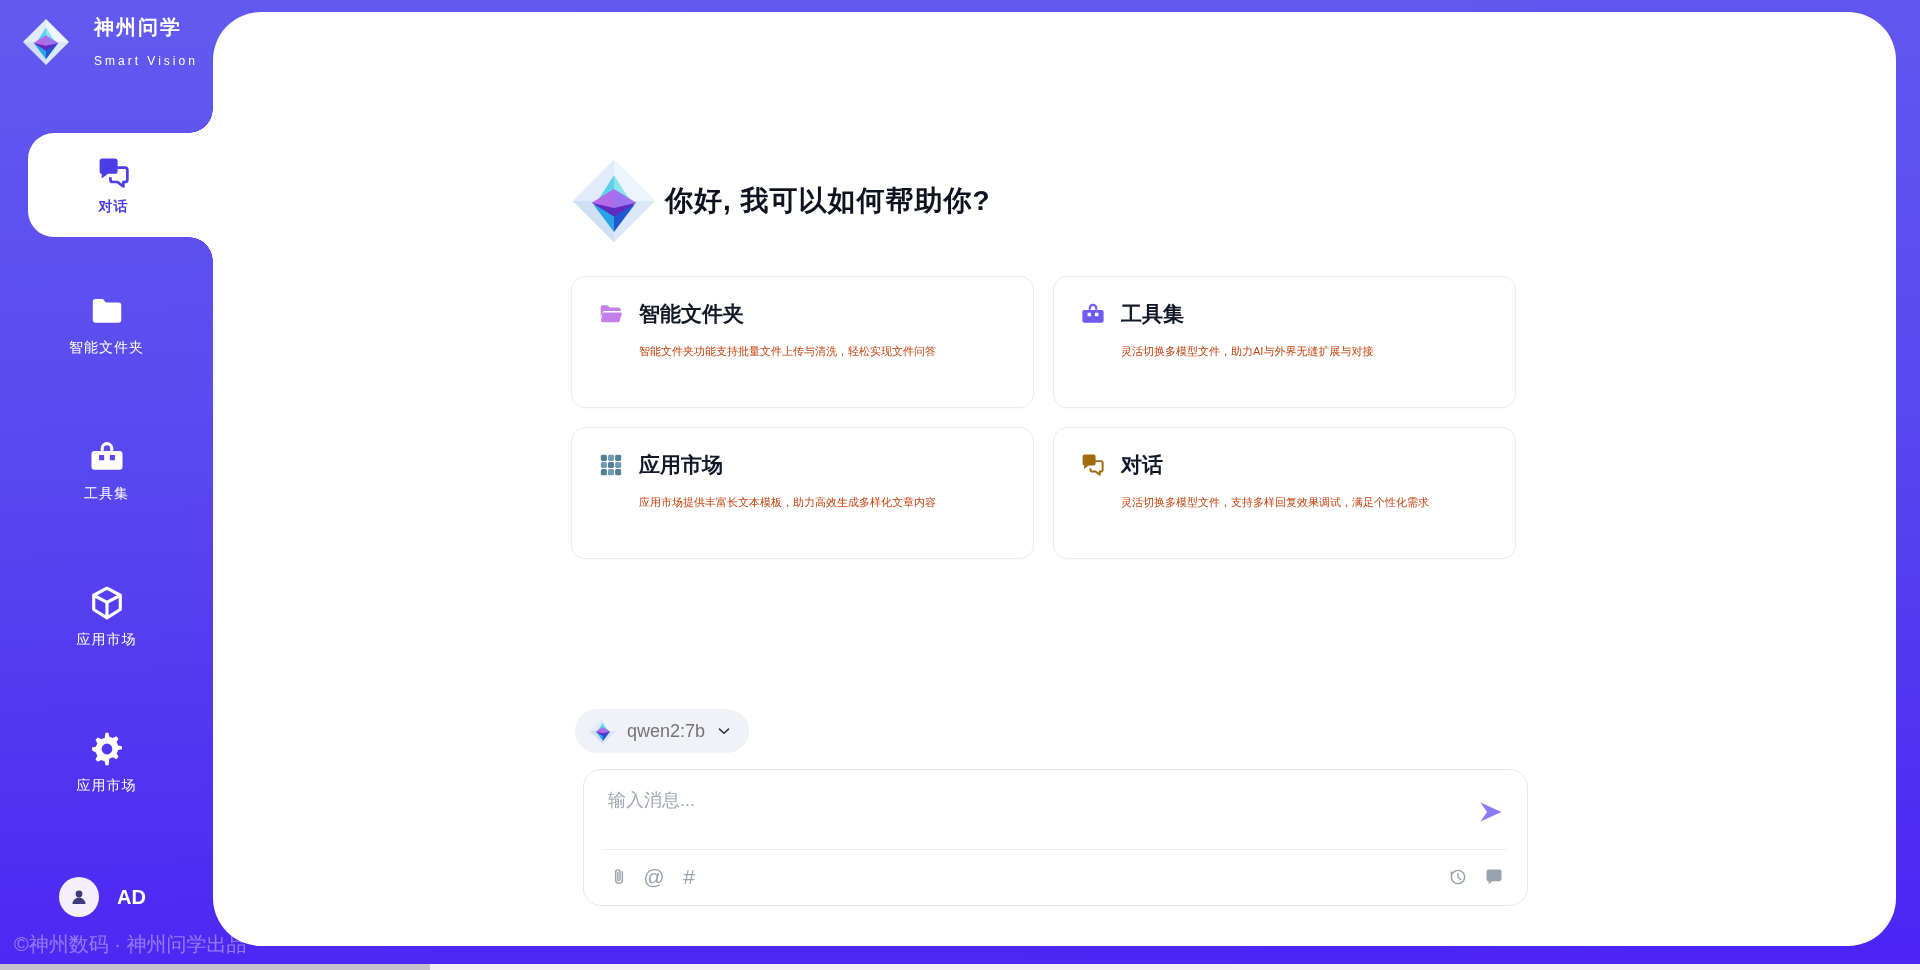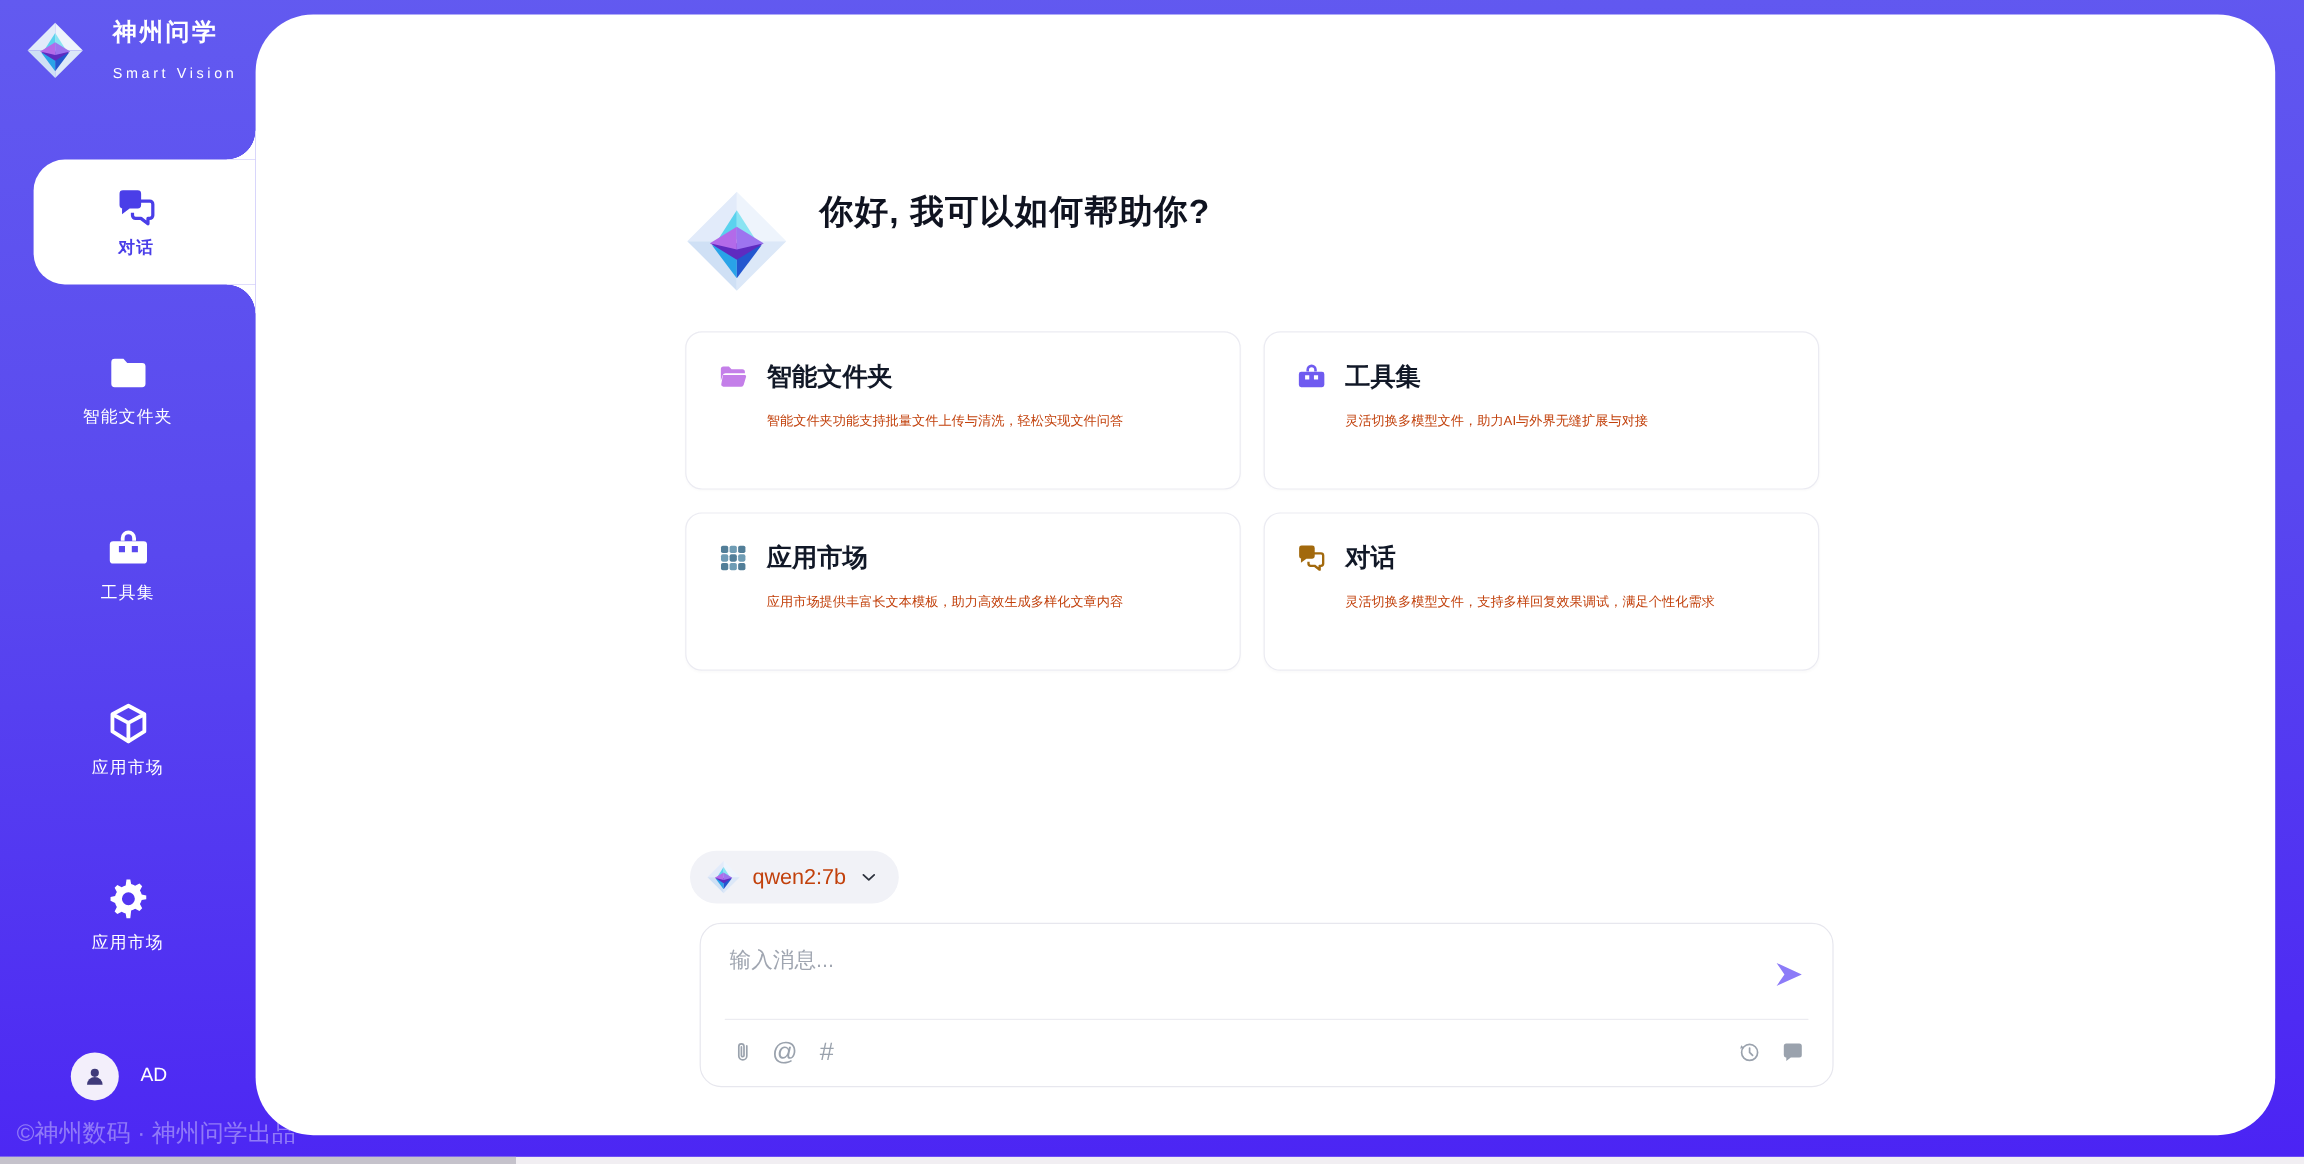--- a/index.html
+++ b/index.html
@@ -31,45 +31,45 @@
   .tab-active svg { width:36px; height:36px; }
   .tab-active .nav-label { margin-top:7px; font-weight:600; }
   .fillet { position:absolute; width:24px; height:24px; left:189px; }
   .fillet.top { top:109px; background:radial-gradient(circle 24px at 0 0, rgba(0,0,0,0) 23.5px, #fff 24px); }
   .fillet.bottom { top:237px; background:radial-gradient(circle 24px at 0 100%, rgba(0,0,0,0) 23.5px, #fff 24px); }
 
   .user-row { position:absolute; left:59px; top:877px; display:flex; align-items:center; gap:18px; cursor:pointer; }
   .avatar { width:40px; height:40px; border-radius:50%; background:#f3effb;
             display:flex; align-items:center; justify-content:center; }
   .avatar svg { width:24px; height:24px; }
-  .user-name { color:#fff; font-size:16px; }
+  .user-name { color:#fff; font-size:20px;font-weight:bold; }
 
   .copyright { position:absolute; left:14px; top:931px; color:rgba(255,255,255,.38); font-size:20px; }
 
   
   .content { position:absolute; left:571px; top:12px; width:945px; }
 
-  .greeting { position:absolute; left:0; top:146px; display:flex; gap:26px; }
+  .greeting { position:absolute; left:0; top:146px; display:flex; align-items:center; gap:8px; }
   .greeting svg { width:86px; height:86px; }
   .greeting-title { font-size:28px; font-weight:700; color:#0f1320; letter-spacing:1px; }
 
   .cards { position:absolute; left:0; top:264px; width:945px;
            display:grid; grid-template-columns:463px 463px; grid-gap:19px; }
   .card { background:#fff; border:1px solid #ebebf2; border-radius:14px; height:132px;
           padding:23px 26px 0 26px; cursor:pointer; box-shadow:0 1px 2px rgba(20,20,60,.02); }
   .card-head { display:flex; align-items:center; gap:15px; }
   .card-head svg { width:26px; height:26px; flex:0 0 26px; }
   .card-title { font-size:21px; font-weight:700; color:#111827; }
   .card-desc { margin:10px 0 0 41px; font-size:11px; line-height:26px; color:#c2410c; }
 
   .model-pill { position:absolute; left:4px; top:697px; height:44px; display:inline-flex;
                 align-items:center; gap:10px; padding:0 16px 0 14px; background:#f1f2f7;
                 border-radius:22px; cursor:pointer; }
   .model-pill svg.logo { width:28px; height:28px; }
-  .model-name { font-size:18px; color:#c2410c; }
+  .model-name { font-size:18px; color:#737373; }
   .model-pill svg.chev { width:18px; height:18px; }
 
   .composer { position:absolute; left:0; top:757px; width:945px; height:137px;
               background:#fff; border:1px solid #e7e7ee; border-radius:18px;margin-left:12px; }
   .composer textarea { position:absolute; left:24px; top:18px; width:820px; height:52px;
               border:none; outline:none; resize:none; background:transparent;
               font-family:inherit; font-size:18px; color:#333; }
   .composer textarea::placeholder { color:#a0a6b1; }
   .send-btn { position:absolute; right:22px; top:28px; width:28px; height:28px; cursor:pointer; }
   .composer-divider { position:absolute; left:20px; right:20px; top:79px; height:1px; background:#ececf1; }

